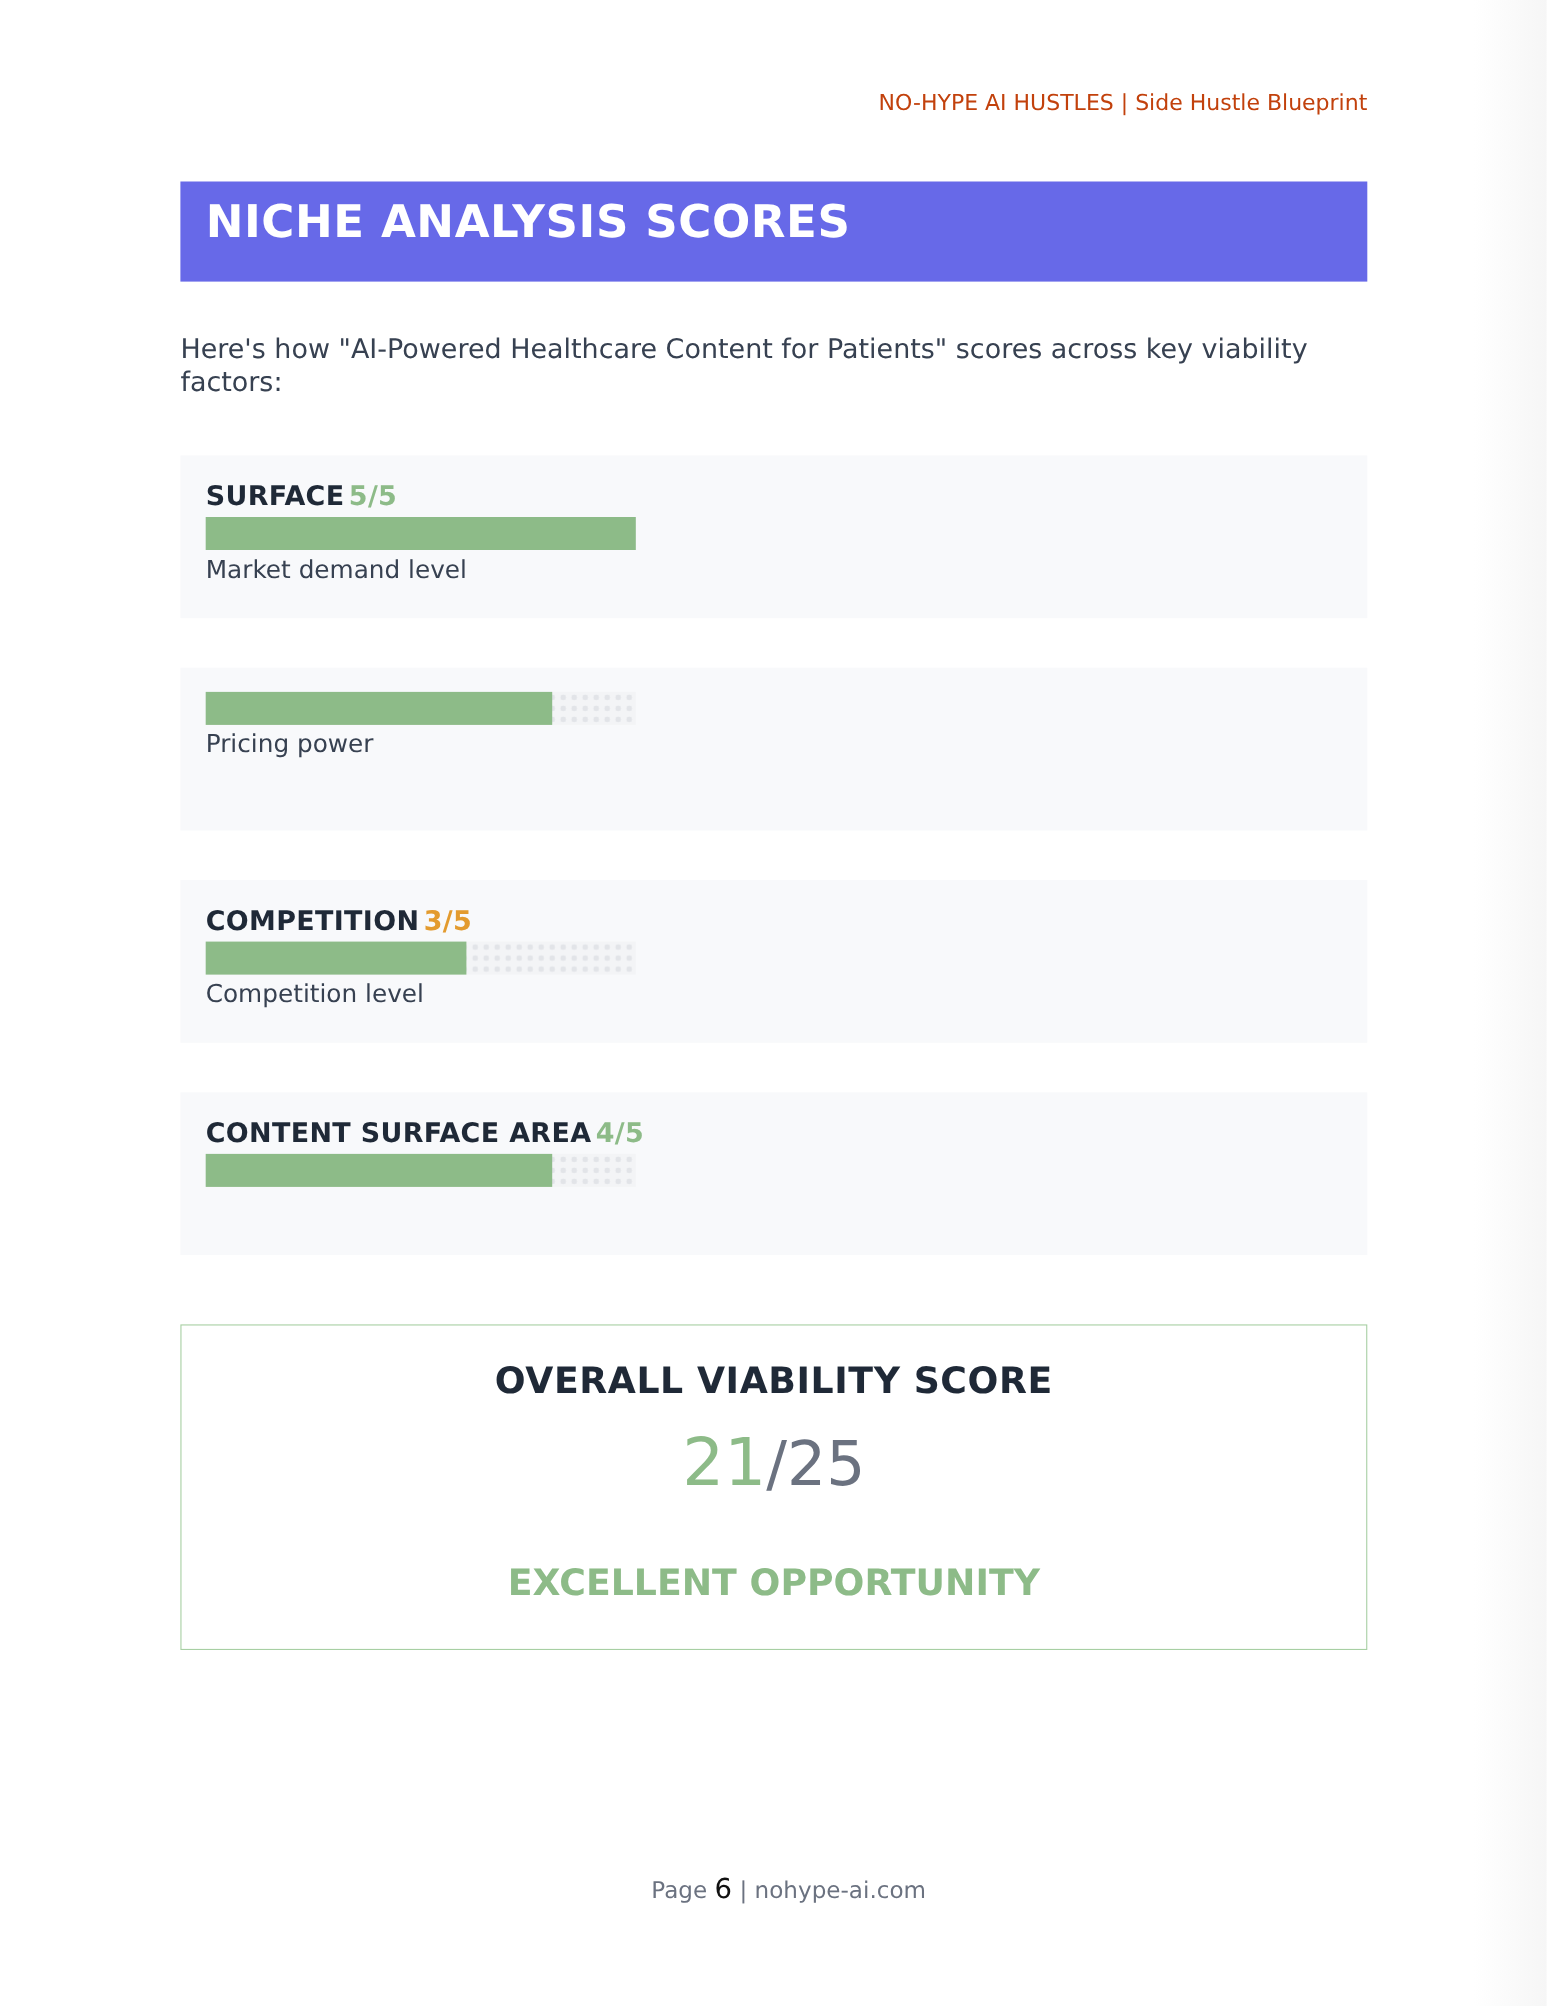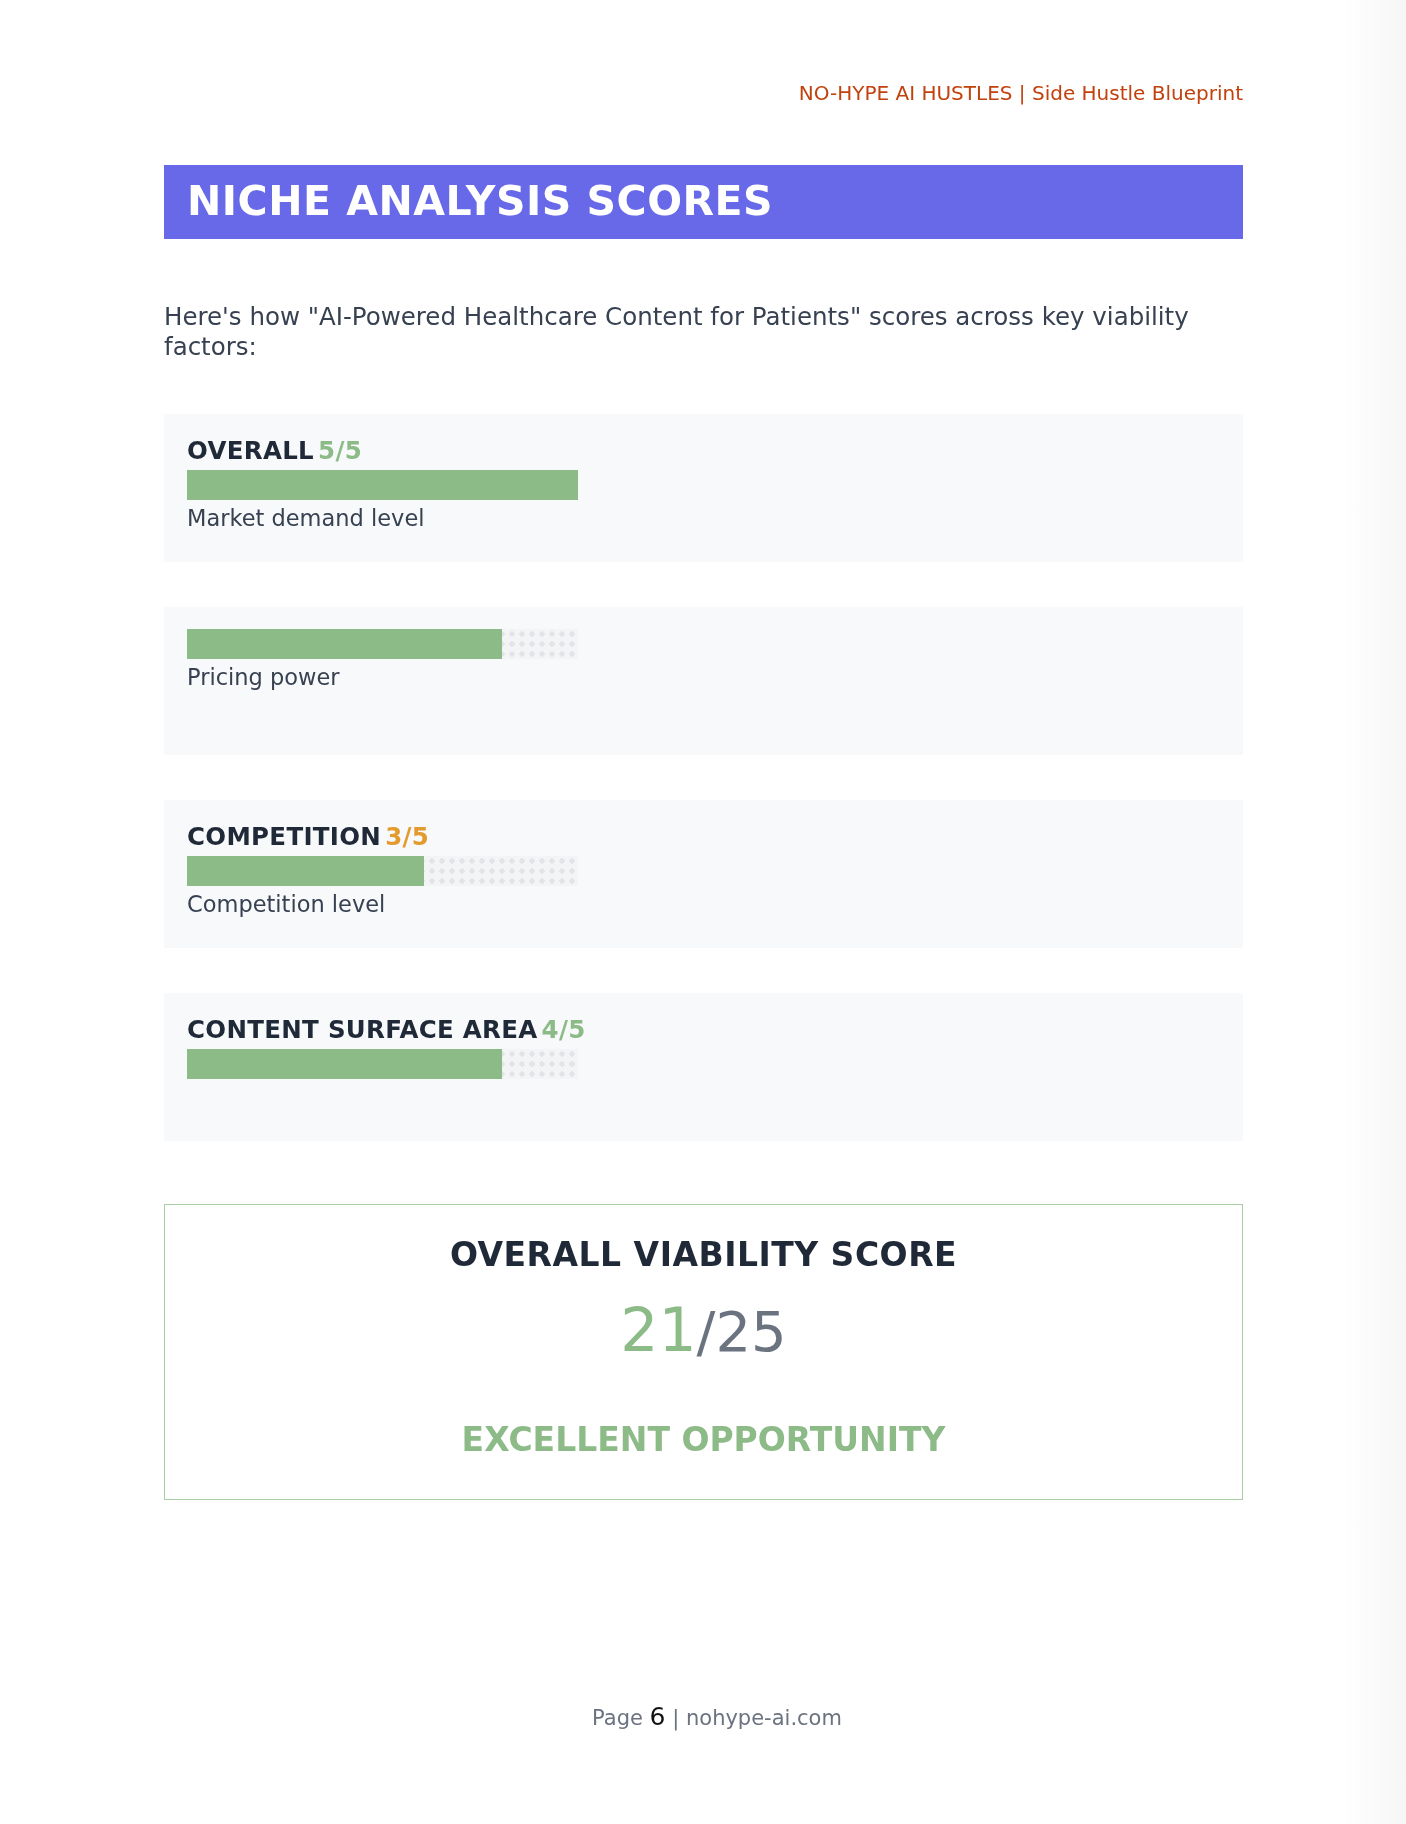--- a/index.html
+++ b/index.html
@@ -6,21 +6,21 @@
   body {
     width:1406px; height:1824px; position:relative; overflow:hidden;
     background: linear-gradient(to right, #ffffff 0px, #ffffff 1340px, #f6f6f6 1406px);
     font-family: "DejaVu Sans", sans-serif;
   }
   .header-brand {
     position:absolute; top:80px; right:163px;
     color:#c2410c; font-size:20px; line-height:26px;
   }
   .banner {
-    position:absolute; left:164px; top:165px; width:1079px; height:74px;
+    position:absolute; left:164px; top:165px; width:1079px; height:91px;
     background:#6769e8; box-sizing:border-box; padding-left:23px;
   }
   .banner h1 {
     margin:0; color:#ffffff; font-size:41px; font-weight:bold; line-height:72px;
     letter-spacing:0.5px;
   }
   .intro {
     position:absolute; left:164px; top:302px; width:1090px;
     color:#374151; font-size:24.5px; line-height:30px;
   }
@@ -72,21 +72,21 @@
 <div class="header-brand">NO-HYPE AI HUSTLES | Side Hustle Blueprint</div>
 
 <div class="banner">
   <h1>NICHE ANALYSIS SCORES</h1>
 </div>
 
 <div class="intro">Here's how "AI-Powered Healthcare Content for Patients" scores across key viability factors:</div>
 
 <div class="card" style="top:414px;">
   <div class="card-title">
-    <span>OVERALL</span><span class="score" style="color:#8dbb88;">5/5</span>
+    <span>SURFACE</span><span class="score" style="color:#8dbb88;">5/5</span>
   </div>
   <div class="bar-track">
     <div class="bar-fill" style="width:100%;"></div>
   </div>
   <div class="card-desc">Market demand level</div>
 </div>
 
 <div class="card" style="top:607px;">
   <div class="bar-track">
     <div class="bar-fill" style="width:80.5%;"></div>

